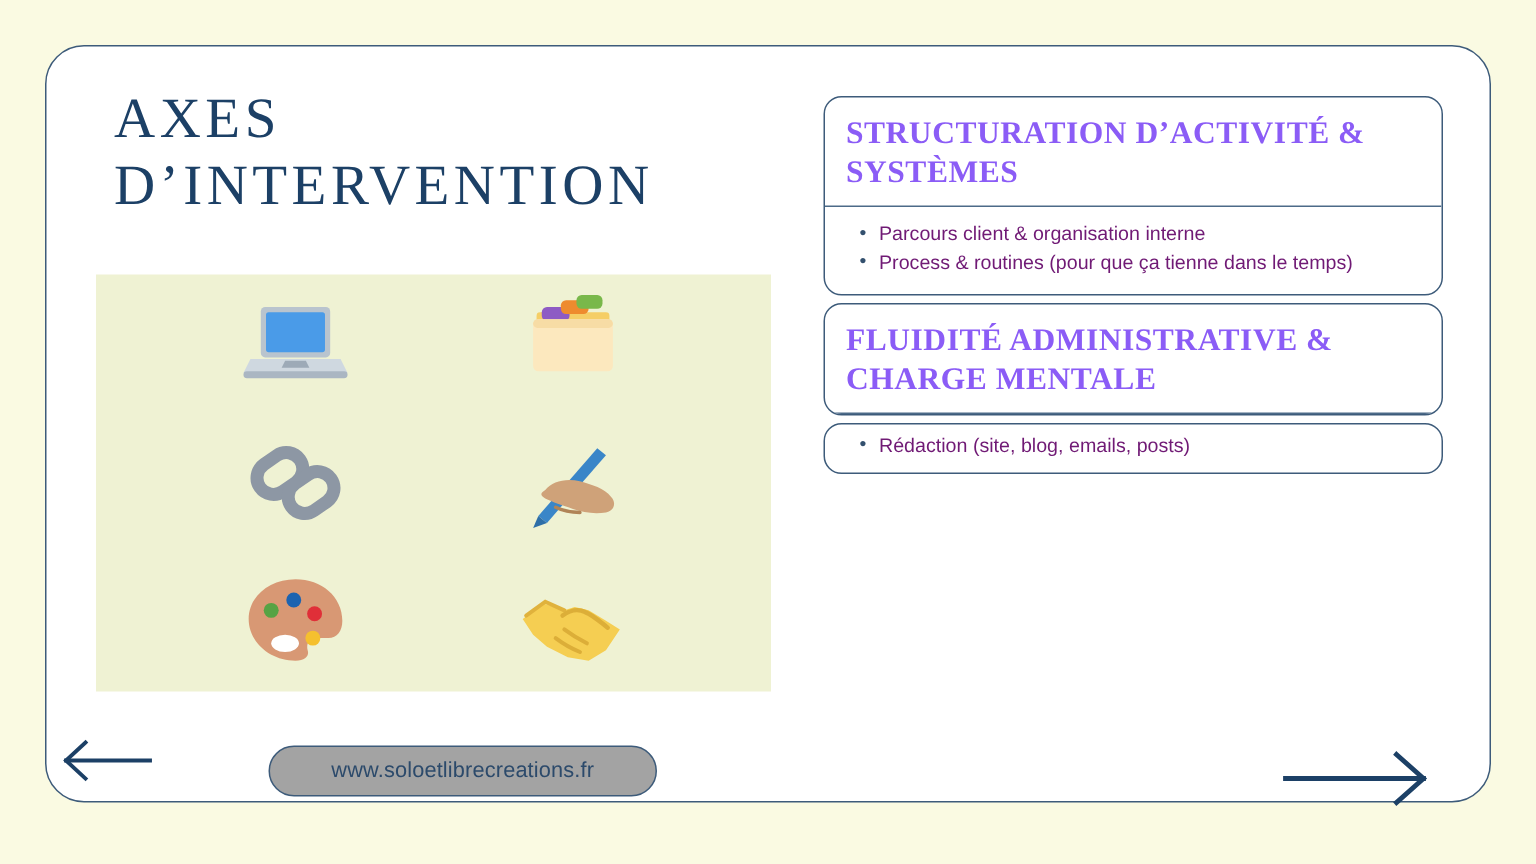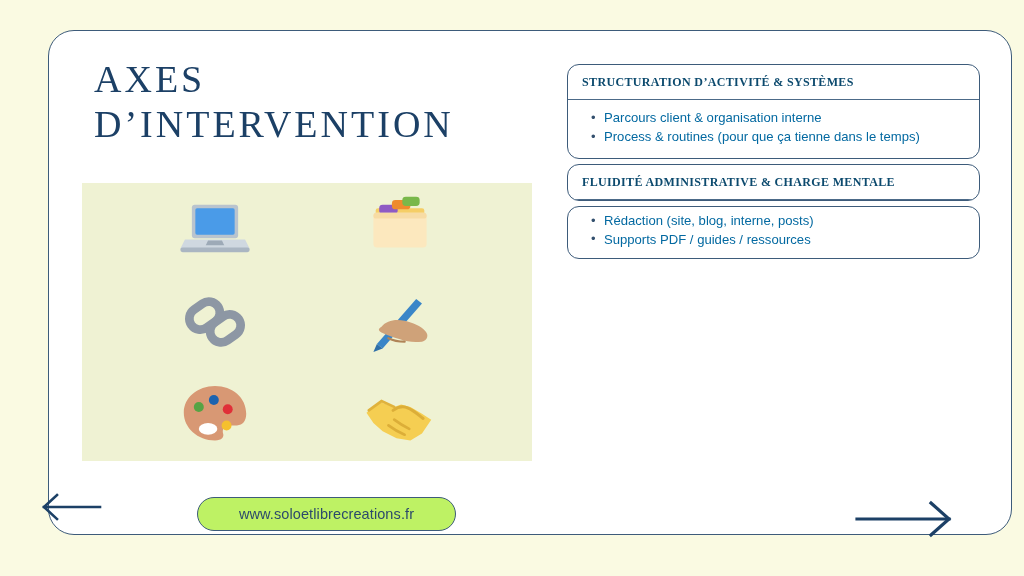--- a/index.html
+++ b/index.html
@@ -18,21 +18,20 @@
   .slide {
     position: absolute;
     left: 30px;
     top: 30px;
     width: 964px;
     height: 505px;
     box-sizing: border-box;
     background: #FFFFFF;
     border: 1.6px solid #3D5B7A;
     border-radius: 26px;
-    margin-left: 18px;
   }
 
   
   .title {
     position: absolute;
     left: 45px;
     top: 26px;
     width: 470px;
     font-family: "Liberation Serif", serif;
     font-size: 38px;
@@ -67,21 +66,21 @@
   }
   .emoji-cell svg { display: block; }
 
   .url-pill {
     position: absolute;
     left: 148px;
     top: 466px;
     width: 259px;
     height: 34px;
     box-sizing: border-box;
-    background: #bef264;
+    background: #a3a3a3;
     border: 1.6px solid #3D5B7A;
     border-radius: 18px;
     display: flex;
     align-items: center;
     justify-content: center;
     font-size: 14.5px;
     color: #2C4A6B;
     letter-spacing: 0.1px;
   }
 
@@ -104,40 +103,40 @@
     box-sizing: border-box;
     background: #FFFFFF;
     border: 1.5px solid #3D5B7A;
     border-radius: 12px;
     margin-bottom: 5px;
     overflow: hidden;
   }
   .card-header {
     font-family: "Liberation Serif", serif;
     font-weight: bold;
-    font-size: 12px;
+    font-size: 21px;
     line-height: 1.26;
-    color: #0c4a6e;
+    color: #8b5cf6;
     letter-spacing: 0.35px;
     padding: 10px 14px 9px 14px;
     border-bottom: 1.3px solid #4C6A88;
   }
   .card-body {
     padding: 7px 12px 9px 12px;
   }
   .card-body ul {
     margin: 0;
     padding: 0 0 0 24px;
     list-style: none;
   }
   .card-body li {
     position: relative;
     font-size: 13.1px;
     line-height: 1.33;
-    color: #0369a1;
+    color: #701a75;
     margin: 0 0 1.5px 0;
   }
   .card-body li::before {
     content: "\2022";
     position: absolute;
     left: -13px;
     top: -0.5px;
     font-size: 13px;
     color: #33506E;
   }
@@ -233,22 +232,21 @@
       </div>
     </div>
 
     <div class="card card-2">
       <div class="card-header">FLUIDITÉ ADMINISTRATIVE &amp; CHARGE MENTALE</div>
     </div>
 
     <div class="card card-3">
       <div class="card-body">
         <ul>
-          <li>Rédaction (site, blog, interne, posts)</li>
-          <li>Supports PDF / guides / ressources</li>
+          <li>Rédaction (site, blog, emails, posts)</li>
         </ul>
       </div>
     </div>
 
   </div>
 
 </div>
 
 <div class="arrow arrow-left">
   <svg width="62" height="34" viewBox="0 0 62 34" aria-hidden="true">

